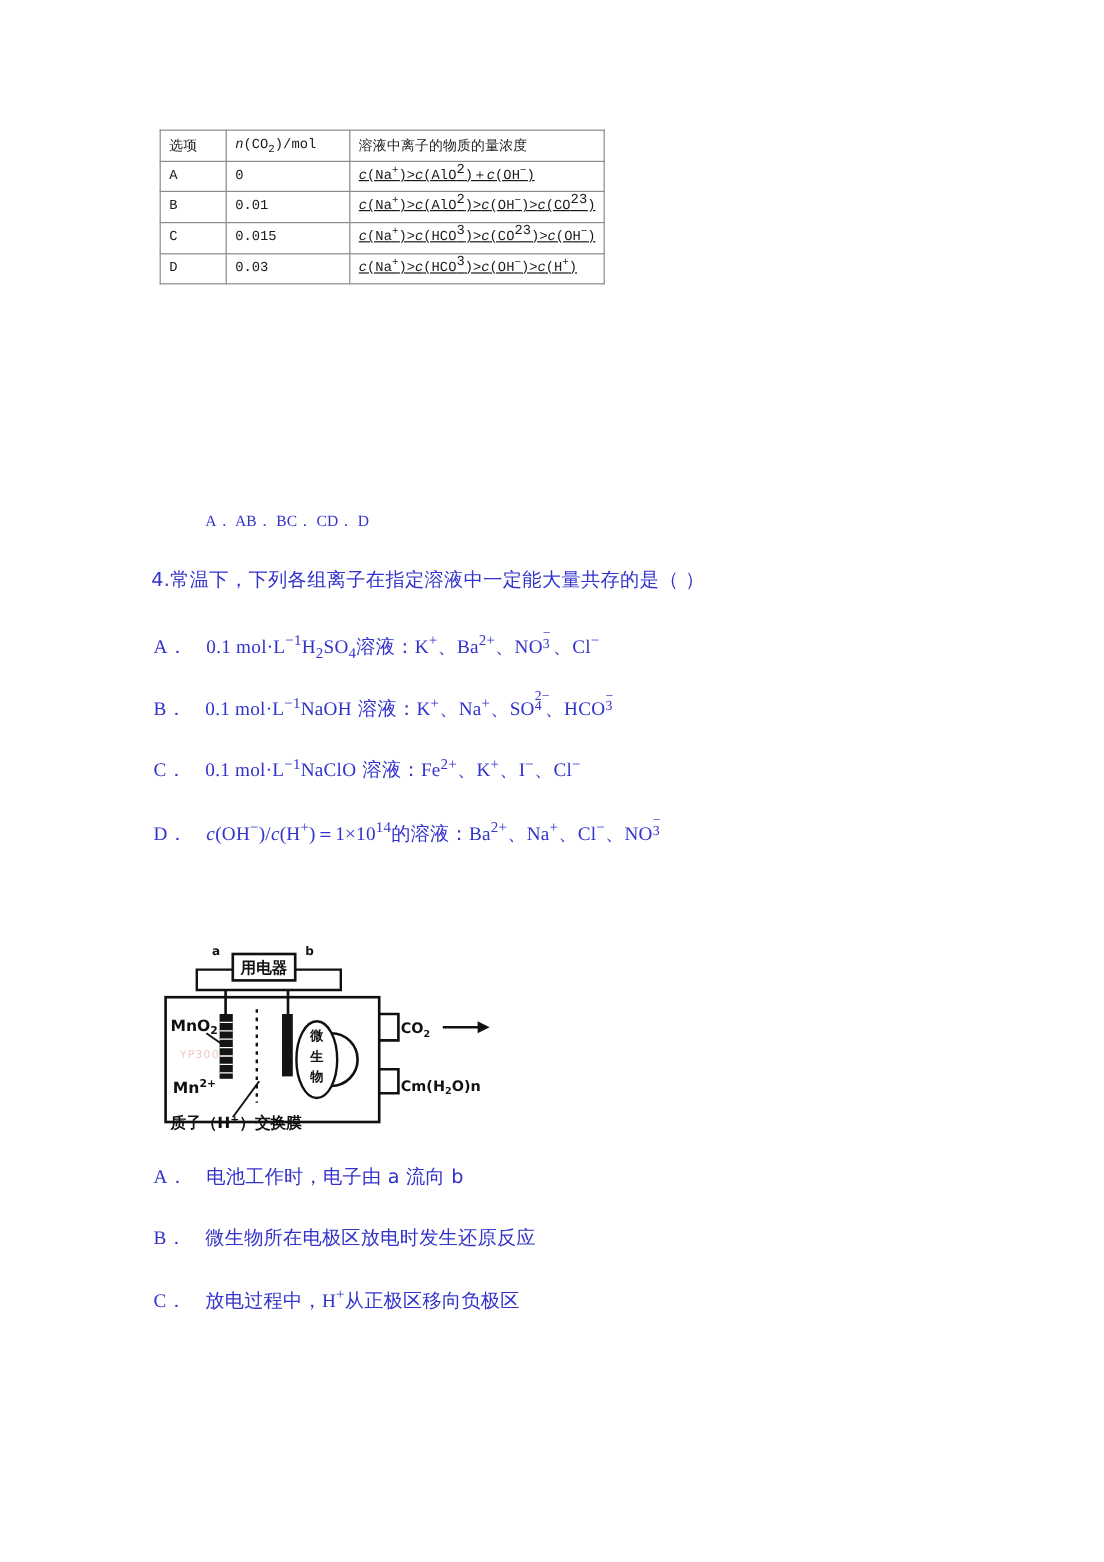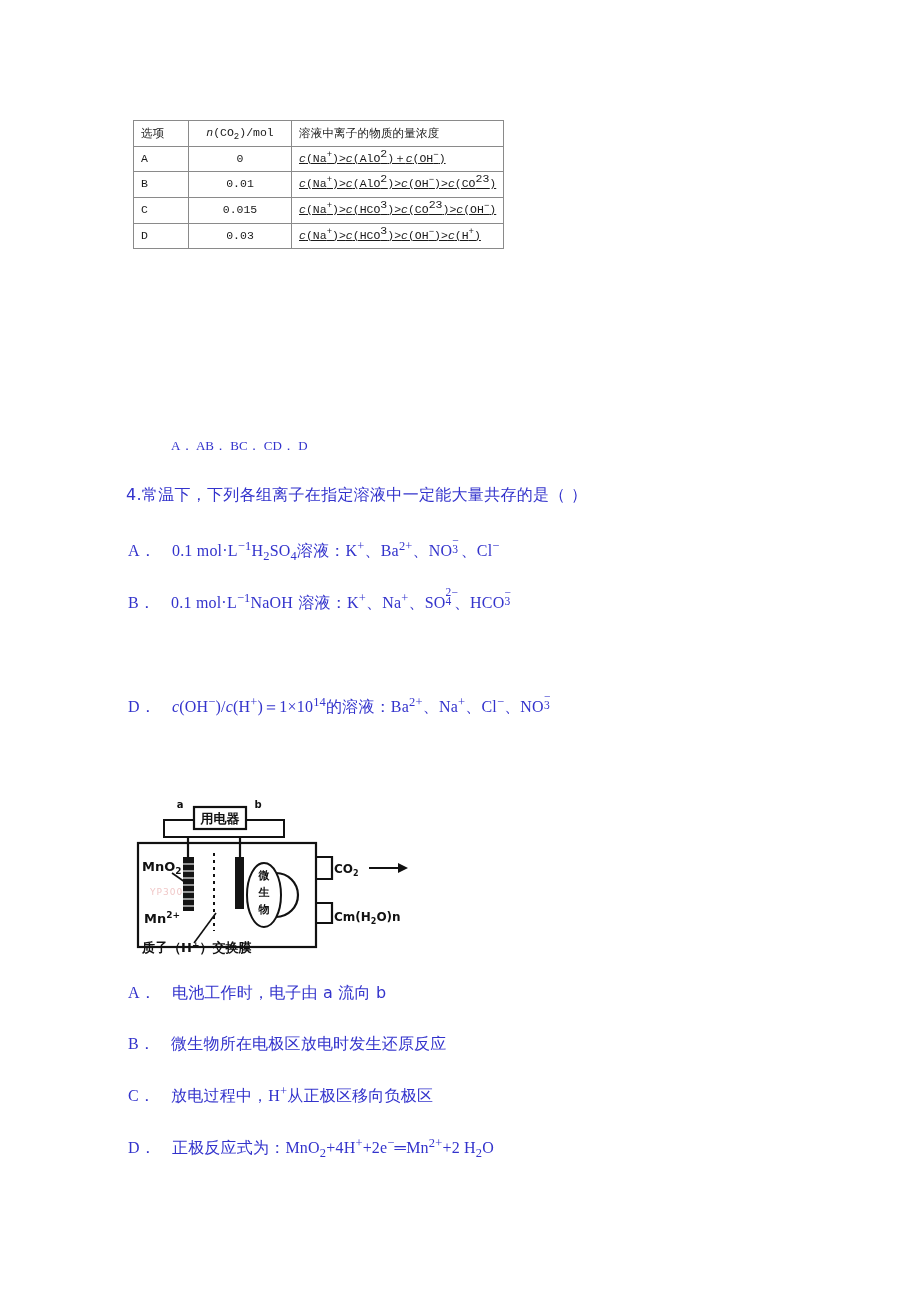--- a/index.html
+++ b/index.html
@@ -10,21 +10,21 @@
   body {
     width: 920px;
     height: 1302px;
     position: relative;
     font-family: "Liberation Serif", "DejaVu Serif", serif;
     color: #000000;
     overflow: hidden;
   }
   .page {
     position: absolute;
-    left: 0; top: 12px;
+    left: 0; top: 0;
     width: 920px;
     height: 1006px;
   }
 
   
   .opt-table {
     position: absolute;
     left: 133px;
     top: 108px;
     border-collapse: collapse;
@@ -32,21 +32,21 @@
   }
   .opt-table td {
     border: 1px solid #8a8a8a;
     vertical-align: middle;
     padding: 4px 7px;
     font-size: 11.5px;
     line-height: 1.45;
     color: #1a1a1a;
   }
   .col-opt { width: 40px; }
-  .col-n   { width: 88px; text-align: center; }
+  .col-n   { width: 88px; }
   .col-c   { width: 172px; }
 
   .hdr-cn {
     font-family: "DejaVu Sans", "Liberation Sans", sans-serif;
     font-size: 11.5px;
     letter-spacing: .2px;
   }
   .mono-ish {
     font-family: "Liberation Mono", "DejaVu Sans Mono", monospace;
     font-size: 11px;
@@ -181,20 +181,23 @@
   <div class="qline blue" style="left:126px; top:473px;">4.常温下，下列各组离子在指定溶液中一定能大量共存的是（     ）</div>
 
   <div class="optline blue" style="left:128px; top:528px;">
     <span class="lbl">A．</span><span class="sci">0.1 mol·L<sup>−1</sup>H<sub>2</sub>SO<sub>4</sub></span><span>溶液：</span><span class="sci">K<sup>+</sup>、Ba<sup>2+</sup>、NO<span class="stack"><span class="up">−</span><span class="dn">3</span></span>、Cl<sup>−</sup></span>
   </div>
 
   <div class="optline blue" style="left:128px; top:580px;">
     <span class="lbl">B．</span><span class="sci">0.1 mol·L<sup>−1</sup>NaOH</span><span>&nbsp;溶液：</span><span class="sci">K<sup>+</sup>、Na<sup>+</sup>、SO<span class="stack"><span class="up">2−</span><span class="dn">4</span></span>、HCO<span class="stack"><span class="up">−</span><span class="dn">3</span></span></span>
   </div>
 
+  <div class="optline blue" style="left:128px; top:632px;">
+    <span class="lbl">C．</span><span class="sci">0.1 mol·L<sup>−1</sup>NaClO</span><span>&nbsp;溶液：</span><span class="sci">Fe<sup>2+</sup>、K<sup>+</sup>、I<sup>−</sup>、Cl<sup>−</sup></span>
+  </div>
 
   <div class="optline blue" style="left:128px; top:684px;">
     <span class="lbl">D．</span><span class="sci"><i>c</i>(OH<sup>−</sup>)/<i>c</i>(H<sup>+</sup>)＝1×10<sup>14</sup></span><span>的溶液：</span><span class="sci">Ba<sup>2+</sup>、Na<sup>+</sup>、Cl<sup>−</sup>、NO<span class="stack"><span class="up">−</span><span class="dn">3</span></span></span>
   </div>
 
 
   <div class="diagram">
     <svg width="300" height="160" viewBox="0 0 300 160" xmlns="http://www.w3.org/2000/svg">
       <g fill="none" stroke="#111111" stroke-width="2.2">
 
@@ -263,17 +266,14 @@
   </div>
 
   <div class="optline blue" style="left:128px; top:1022px;">
     <span class="lbl">B．</span><span>微生物所在电极区放电时发生还原反应</span>
   </div>
 
   <div class="optline blue" style="left:128px; top:1074px;">
     <span class="lbl">C．</span><span>放电过程中，</span><span class="sci">H<sup>+</sup></span><span>从正极区移向负极区</span>
   </div>
 
-  <div class="optline blue" style="left:128px; top:1126px;">
-    <span class="lbl">D．</span><span>正极反应式为：</span><span class="sci">MnO<sub>2</sub>+4H<sup>+</sup>+2e<sup>−</sup>═Mn<sup>2+</sup>+2 H<sub>2</sub>O</span>
-  </div>
 
 </div>
 
 </body></html>

